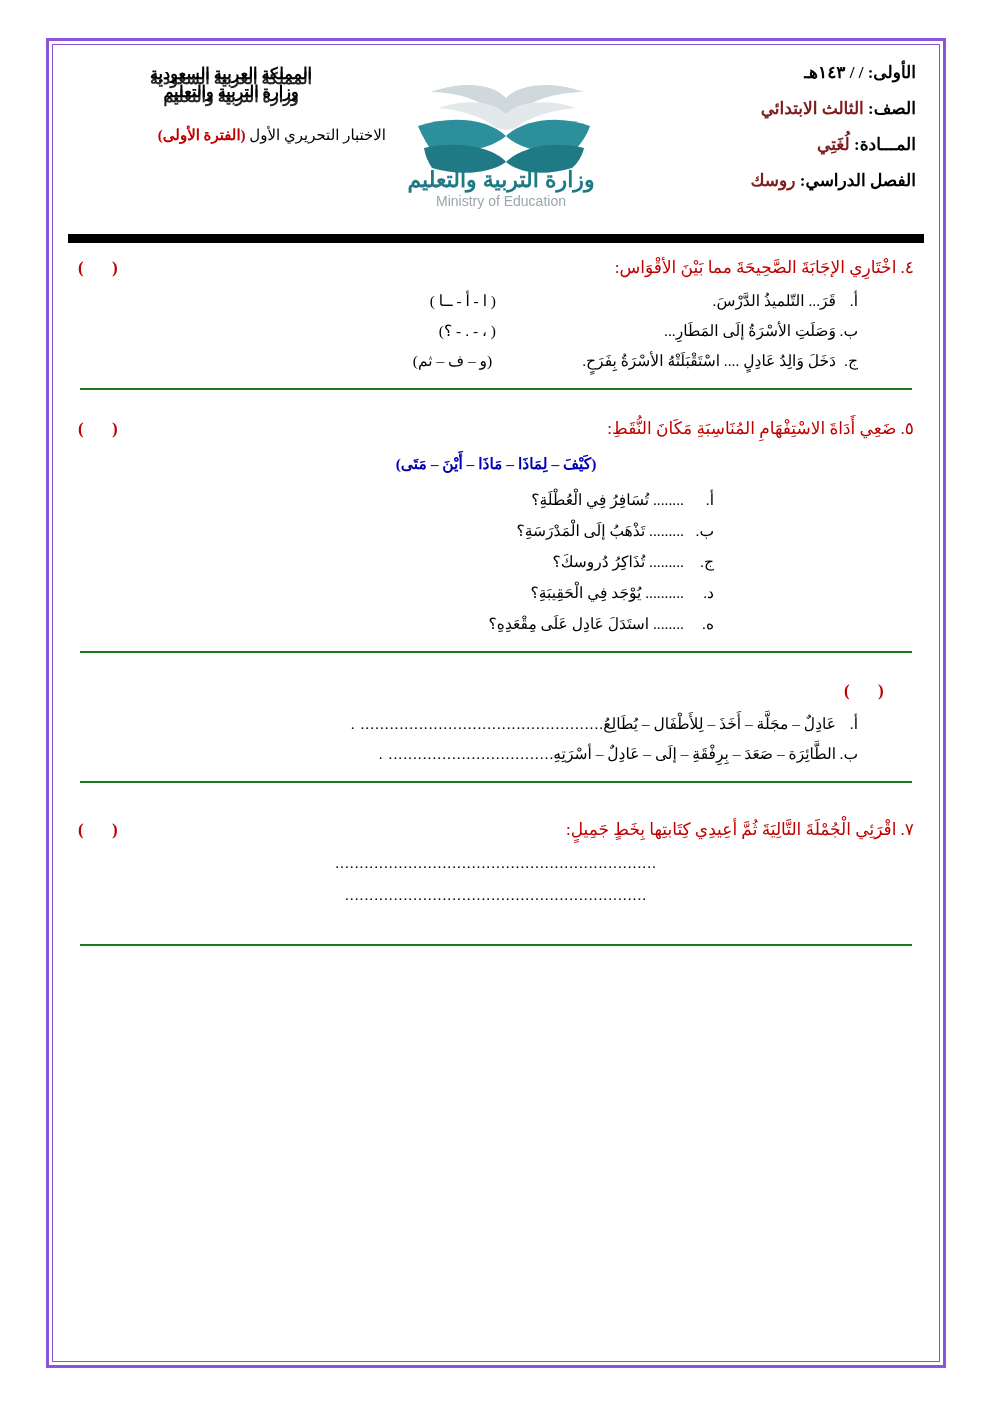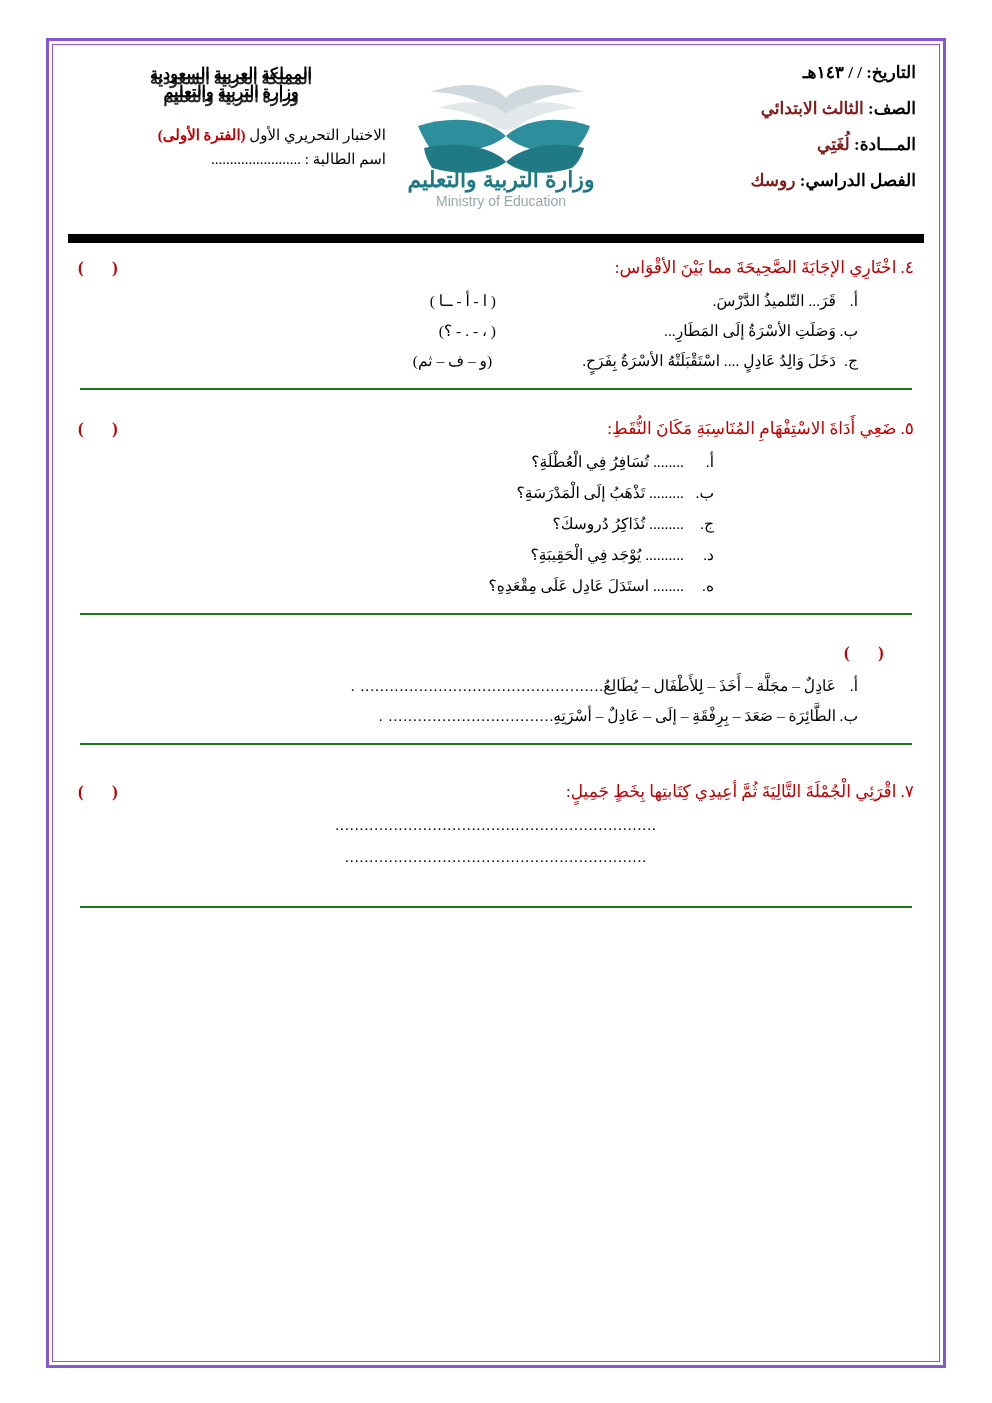--- a/index.html
+++ b/index.html
@@ -240,21 +240,21 @@
 <div class="page">
   <div class="border-outer"></div>
   <div class="border-inner"></div>
 
   <div class="content">
 
     <div class="header">
 
       <div class="hdr-col hdr-right">
         <div class="hdr-line">
-          <span>التاريخ:</span>
+          <span>الأولى:</span>
           <span>/   /  ١٤٣هـ</span>
         </div>
         <div class="hdr-line">
           <span>الصف:</span>
           <span class="val-red">الثالث الابتدائي</span>
         </div>
         <div class="hdr-line">
           <span>المـــادة:</span>
           <span class="val-red">لُغَتِي</span>
         </div>
@@ -290,21 +290,20 @@
           <div class="k2">
             <span>وزارة التربية والتعليم</span>
             <span class="shadow">وزارة التربية والتعليم</span>
           </div>
         </div>
         <div class="school-lines">
           <div class="sl sl-exam">
             <span>الاختبار التحريري الأول</span>
             <span class="red">(الفترة الأولى)</span>
           </div>
-          <div class="sl">اسم الطالبة : ........................</div>
         </div>
       </div>
     </div>
 
     <div class="blackbar"></div>
 
     <div class="qblock q4">
       <div class="qhead">
         <div class="qtitle">
           <span>٤.</span>
@@ -334,20 +333,21 @@
     <div class="spacer-md"></div>
 
     <div class="qblock q5">
       <div class="qhead">
         <div class="qtitle">
           <span>٥.</span>
           <span>ضَعِي أَدَاةَ الاسْتِفْهَامِ المُنَاسِبَةِ مَكَانَ النُّقَطِ:</span>
         </div>
         <div class="qmark">(     )</div>
       </div>
+      <div class="choicesline">(كَيْفَ – لِمَاذَا – مَاذَا – أَيْنَ – مَتَى)</div>
       <div class="qitems">
         <div class="qrow">
           <span class="lbl">أ.</span>
           <span class="txt">........ تُسَافِرُ فِي الْعُطْلَةِ؟</span>
         </div>
         <div class="qrow">
           <span class="lbl">ب.</span>
           <span class="txt">......... تَذْهَبُ إلَى الْمَدْرَسَةِ؟</span>
         </div>
         <div class="qrow">

